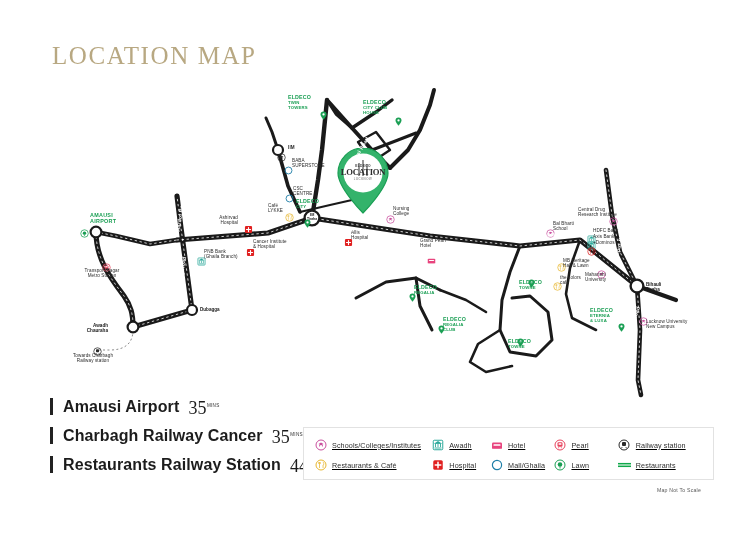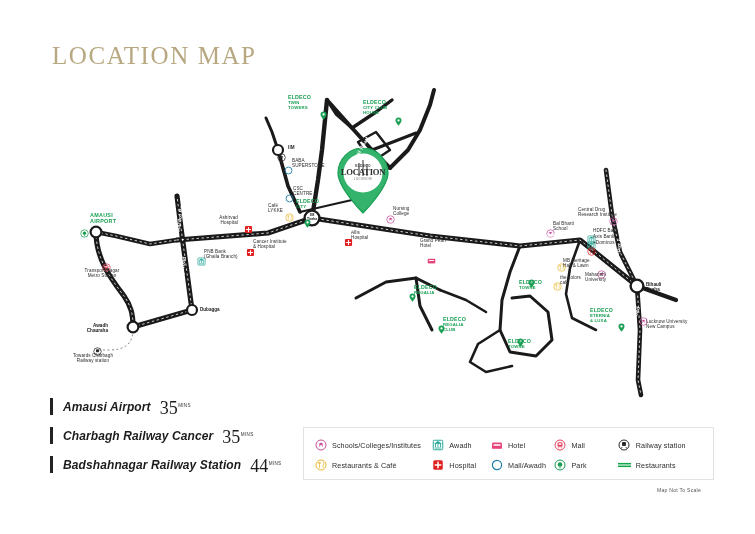--- a/index.html
+++ b/index.html
@@ -56,39 +56,40 @@
   
   .hero-pin { position: absolute; }
 
   
   .dist-list { position: absolute; left: 50px; top: 392px; width: 270px; }
   .dist-row { position: relative; height: 29px; display: flex; align-items: center; }
   .dist-bar {
     width: 3px; height: 17px; background: #222; margin-right: 10px; flex: 0 0 auto;
   }
   .dist-name {
-    font-size: 12px; font-style: italic; font-weight: bold;
+    font-size: 16px; font-weight: bold;
     color: #1c1c1c; letter-spacing: .1px; white-space: nowrap;
   }
   .dist-val {
     font-family: "Liberation Serif", serif;
     font-size: 18px; color: #1c1c1c; margin-left: 9px; line-height: 1;
     position: relative; top: 1px;
   }
   .dist-unit {
     font-size: 4.6px; vertical-align: super; letter-spacing: .3px;
     font-family: "Liberation Sans", sans-serif; color:#333; margin-left:.5px;
   }
 
   
   .legend {
     position: absolute; left: 303px; top: 427px;
     width: 411px; height: 53px;
     border: 1px solid #e2e2e2; background: #fff;
     padding: 7px 10px 0 10px;
+    text-decoration: underline;
   }
   .legend-row { display: flex; align-items: center; height: 20px; }
   .legend-item { display: flex; align-items: center; }
   .legend-ico {
     width: 13px; height: 13px; flex: 0 0 13px; margin-right: 5px;
     display: flex; align-items: center; justify-content: center;
   }
   .legend-txt { font-size: 7.2px; color: #2c2c2c; white-space: nowrap; letter-spacing:.1px; }
 
   .not-to-scale {
@@ -464,21 +465,21 @@
       <span class="dist-name">Amausi Airport</span>
       <span class="dist-val"><span>35</span><span class="dist-unit">MINS</span></span>
     </div>
     <div class="dist-row">
       <div class="dist-bar"></div>
       <span class="dist-name">Charbagh Railway Cancer</span>
       <span class="dist-val"><span>35</span><span class="dist-unit">MINS</span></span>
     </div>
     <div class="dist-row">
       <div class="dist-bar"></div>
-      <span class="dist-name">Badshahnagar Railway Station</span>
+      <span class="dist-name">Restaurants Railway Station</span>
       <span class="dist-val"><span>44</span><span class="dist-unit">MINS</span></span>
     </div>
   </div>
 
   <div class="legend">
     <div class="legend-row" id="legend-row-1">
         <div class="legend-item" style="width: 124px;">
           <span class="legend-ico">
             <svg width="12" height="12" viewBox="0 0 24 24">
               <circle cx="12" cy="12" r="10" fill="none" stroke="#c94f9e" stroke-width="2"></circle>
@@ -512,21 +513,21 @@
         <div class="legend-item" style="width: 68px;">
           <span class="legend-ico">
             <svg width="12" height="12" viewBox="0 0 24 24">
               <circle cx="12" cy="12" r="10" fill="none" stroke="#e8425c" stroke-width="2"></circle>
               <rect x="7" y="6.5" width="10" height="9" rx="2.4" fill="#e8425c"></rect>
               <circle cx="9.4" cy="17.4" r="1.1" fill="#e8425c"></circle>
               <circle cx="14.6" cy="17.4" r="1.1" fill="#e8425c"></circle>
               <rect x="9" y="8.5" width="6" height="3" rx=".8" fill="#fff"></rect>
             </svg>
           </span>
-          <span class="legend-txt">Mall</span>
+          <span class="legend-txt">Pearl</span>
         </div>
         <div class="legend-item" style="width: 90px;">
           <span class="legend-ico">
             <svg width="12" height="12" viewBox="0 0 24 24">
               <circle cx="12" cy="12" r="10" fill="none" stroke="#2b2b2b" stroke-width="2"></circle>
               <rect x="8" y="6" width="8" height="8" rx="2" fill="#2b2b2b"></rect>
               <path d="M8.5 16 L6.5 19 M15.5 16 L17.5 19" stroke="#2b2b2b" stroke-width="1.7"></path>
             </svg>
           </span>
           <span class="legend-txt">Railway station</span>
@@ -551,31 +552,31 @@
             </svg>
           </span>
           <span class="legend-txt">Hospital</span>
         </div>
         <div class="legend-item" style="width: 67px;">
           <span class="legend-ico">
             <svg width="12" height="12" viewBox="0 0 24 24">
               <circle cx="12" cy="12" r="9.2" fill="none" stroke="#1f7fa8" stroke-width="2.4"></circle>
             </svg>
           </span>
-          <span class="legend-txt">Mall/Awadh</span>
+          <span class="legend-txt">Mall/Ghaila</span>
         </div>
         <div class="legend-item" style="width: 68px;">
           <span class="legend-ico">
             <svg width="12" height="12" viewBox="0 0 24 24">
               <circle cx="12" cy="12" r="10" fill="none" stroke="#1a9f54" stroke-width="2"></circle>
               <circle cx="12" cy="11" r="4.6" fill="#1a9f54"></circle>
               <path d="M12 15 v4" stroke="#1a9f54" stroke-width="1.8"></path>
             </svg>
           </span>
-          <span class="legend-txt">Park</span>
+          <span class="legend-txt">Lawn</span>
         </div>
         <div class="legend-item" style="width: 90px;">
           <span class="legend-ico">
             <svg width="22" height="12" viewBox="0 0 22 13">
               <rect x="0" y="3" width="22" height="2.6" fill="#0fa84a"></rect>
               <rect x="0" y="7.4" width="22" height="2.6" fill="#0fa84a"></rect>
             </svg>
           </span>
           <span class="legend-txt">Restaurants</span>
         </div>

